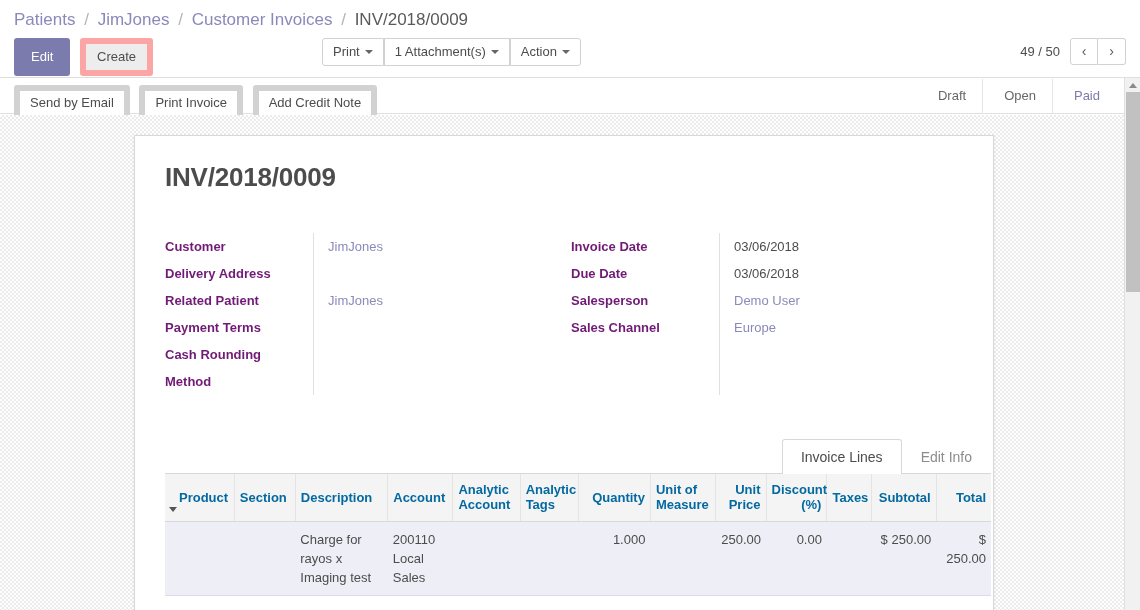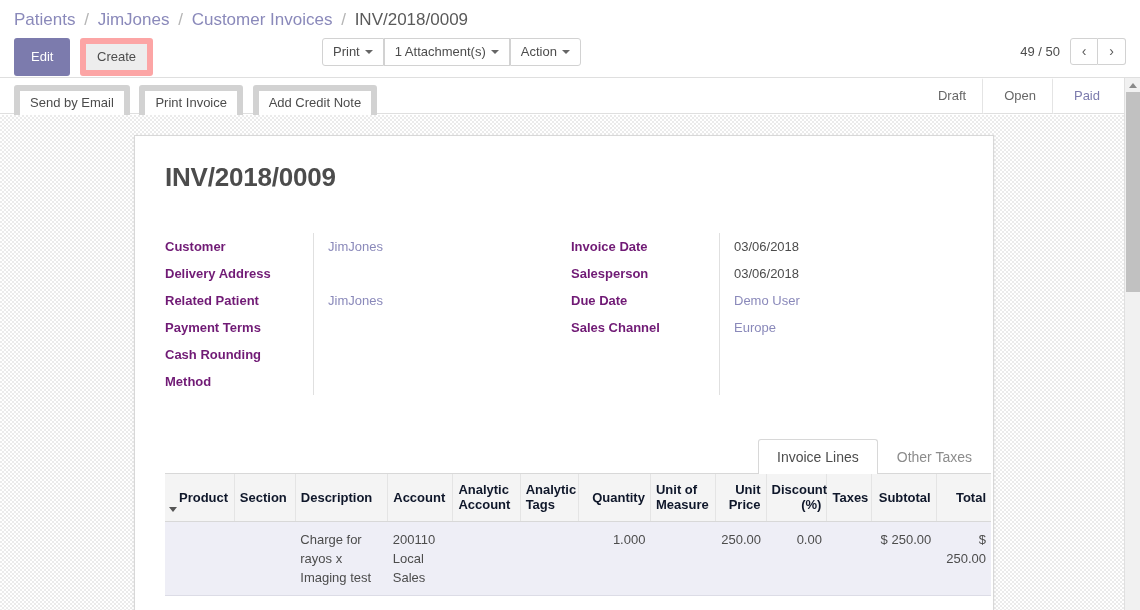--- a/index.html
+++ b/index.html
@@ -299,21 +299,21 @@
     width: 826px;
     border-collapse: collapse;
     table-layout: fixed;
   }
   #lines-table th {
     background: #f4f4f4;
     border-bottom: 1px solid #d8d8d8;
     border-right: 1px solid #e4e4e4;
     font-size: 13px;
     font-weight: bold;
-    color: #0f172a;
+    color: #0369a1;
     padding: 6px 5px;
     vertical-align: middle;
     text-align: left;
     height: 47px;
   }
   #lines-table th.num { text-align: right; }
   #lines-table th:last-child { border-right: none; }
   #lines-table th.col-product { position: relative; padding-left: 14px; }
   .sort-caret {
     position: absolute;
@@ -465,42 +465,42 @@
           </div>
           <div class="fg-row"></div>
           <div class="fg-row"></div>
           <div class="fg-row"></div>
         </div>
       </div>
 
       <div class="form-group">
         <div class="fg-labels">
           <div class="fg-row">Invoice Date</div>
+          <div class="fg-row">Due Date</div>
           <div class="fg-row">Salesperson</div>
-          <div class="fg-row">Due Date</div>
           <div class="fg-row">Sales Channel</div>
         </div>
         <div class="fg-values">
           <div class="fg-row">03/06/2018</div>
           <div class="fg-row">03/06/2018</div>
           <div class="fg-row">
             <span class="val-link">Demo User</span>
           </div>
           <div class="fg-row">
             <span class="val-link">Europe</span>
           </div>
         </div>
       </div>
 
     </div>
 
     <div id="notebook">
       <div id="tabs">
         <div class="tab active">Invoice Lines</div>
-        <div class="tab">Other Taxes</div>
+        <div class="tab">Edit Info</div>
       </div>
 
       <table id="lines-table">
         <colgroup>
           <col style="width:66px">
             <col style="width:58px">
             <col style="width:88px">
           <col style="width:62px">
             <col style="width:64px">
             <col style="width:56px">

